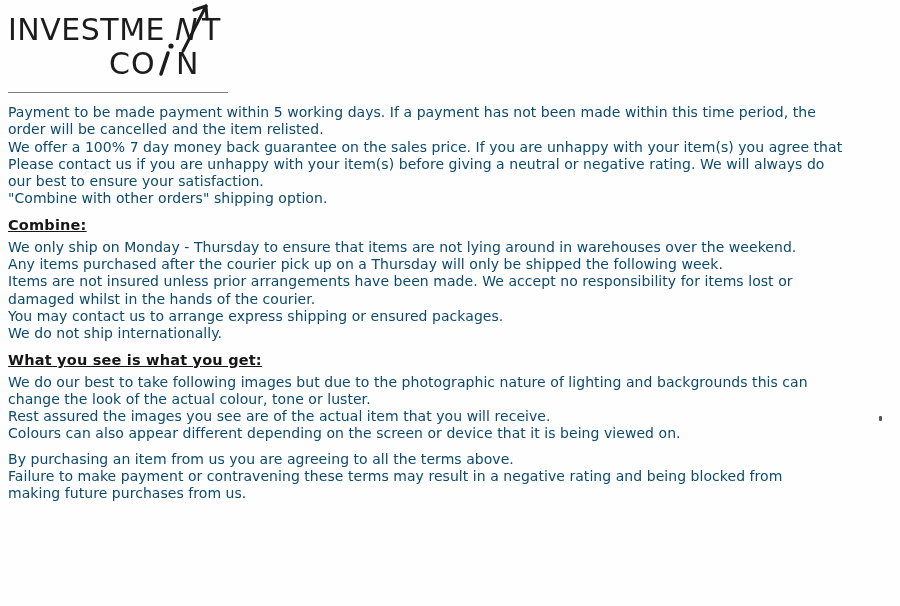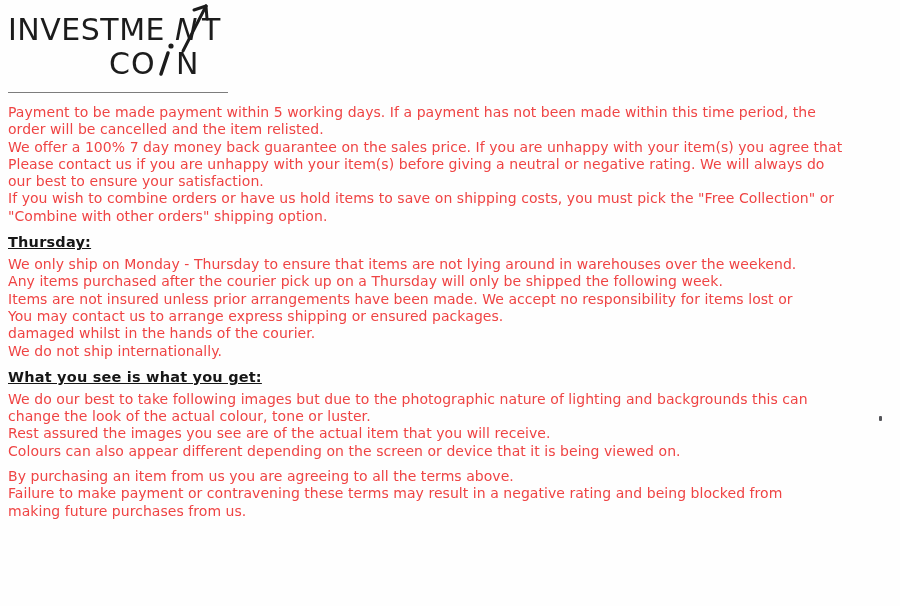--- a/index.html
+++ b/index.html
@@ -33,21 +33,21 @@
     text-decoration:underline;
     letter-spacing:0.2px;
     line-height:18px;
     margin-bottom:5px;
   }
   .line {
     font-size:14px;
     line-height:17.3px;
     letter-spacing:0.05px;
     white-space:nowrap;
-    color:#ef4444;
+    color:#0c4a6e;
   }
   .stray-mark {
     position:absolute; top:416px; left:879px;
     width:3px; height:5px;
     background:#55555a; border-radius:1px;
   }
 </style>
 </head>
 <body>
 
@@ -77,31 +77,30 @@
   <div class="logo-rule"></div>
 
   <div class="content">
 
     <div class="section">
       <div class="line">Payment to be made payment within 5 working days. If a payment has not been made within this time period, the</div>
       <div class="line">order will be cancelled and the item relisted.</div>
       <div class="line">We offer a 100% 7 day money back guarantee on the sales price. If you are unhappy with your item(s) you agree that</div>
       <div class="line">Please contact us if you are unhappy with your item(s) before giving a neutral or negative rating. We will always do</div>
       <div class="line">our best to ensure your satisfaction.</div>
-      <div class="line">If you wish to combine orders or have us hold items to save on shipping costs, you must pick the "Free Collection" or</div>
       <div class="line">"Combine with other orders" shipping option.</div>
     </div>
 
     <div class="section">
-      <h2>Thursday:</h2>
+      <h2>Combine:</h2>
       <div class="line">We only ship on Monday - Thursday to ensure that items are not lying around in warehouses over the weekend.</div>
       <div class="line">Any items purchased after the courier pick up on a Thursday will only be shipped the following week.</div>
       <div class="line">Items are not insured unless prior arrangements have been made. We accept no responsibility for items lost or</div>
+      <div class="line">damaged whilst in the hands of the courier.</div>
       <div class="line">You may contact us to arrange express shipping or ensured packages.</div>
-      <div class="line">damaged whilst in the hands of the courier.</div>
       <div class="line">We do not ship internationally.</div>
     </div>
 
     <div class="section">
       <h2>What you see is what you get:</h2>
       <div class="line">We do our best to take following images but due to the photographic nature of lighting and backgrounds this can</div>
       <div class="line">change the look of the actual colour, tone or luster.</div>
       <div class="line">Rest assured the images you see are of the actual item that you will receive.</div>
       <div class="line">Colours can also appear different depending on the screen or device that it is being viewed on.</div>
     </div>

